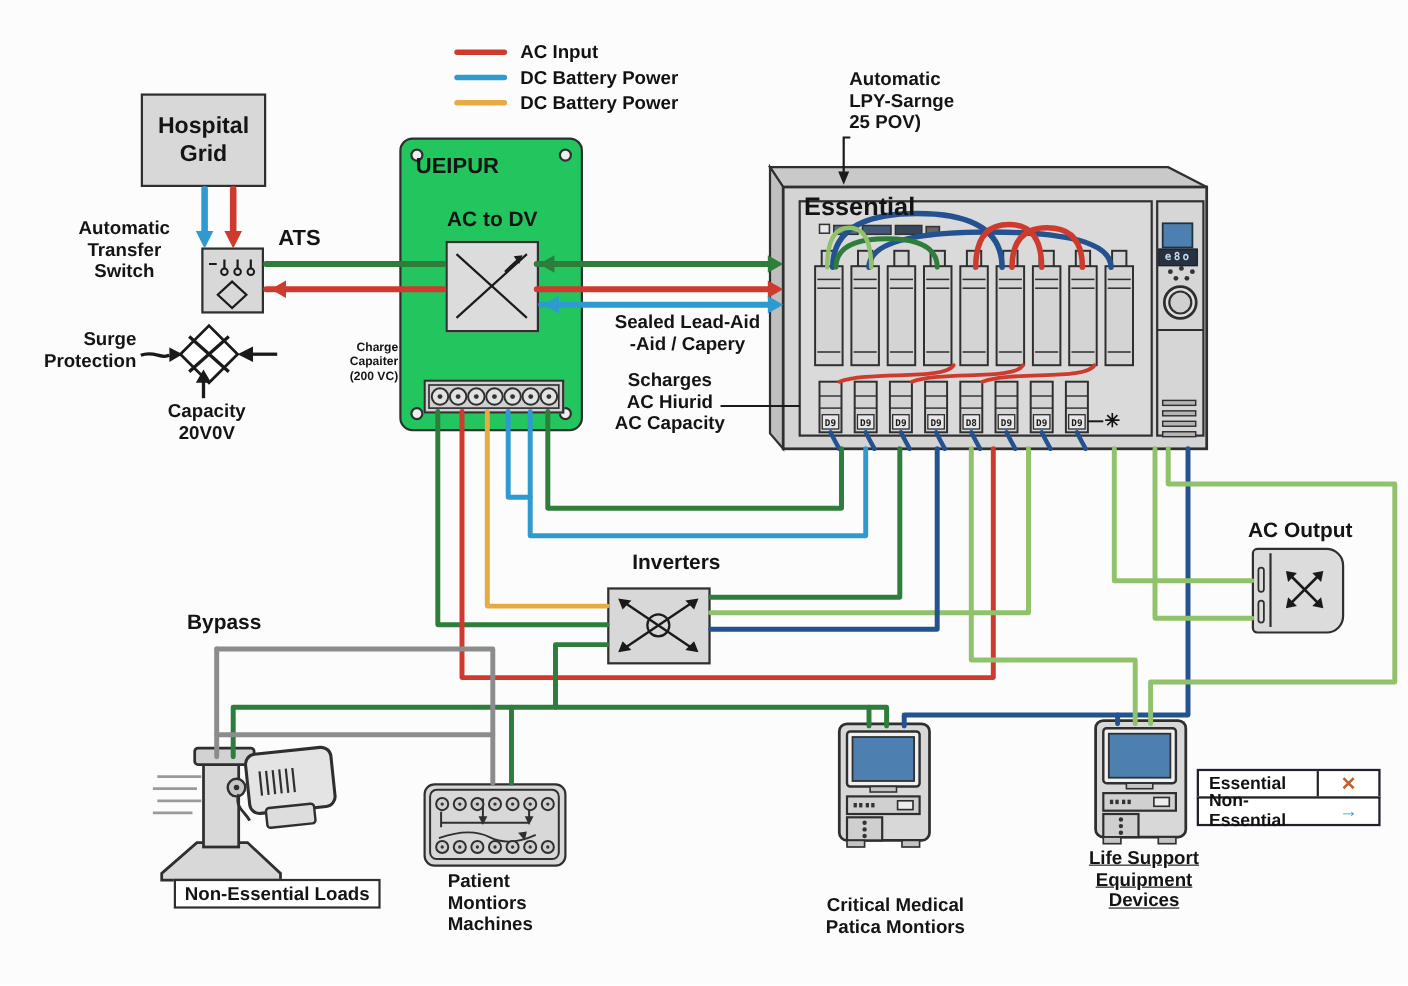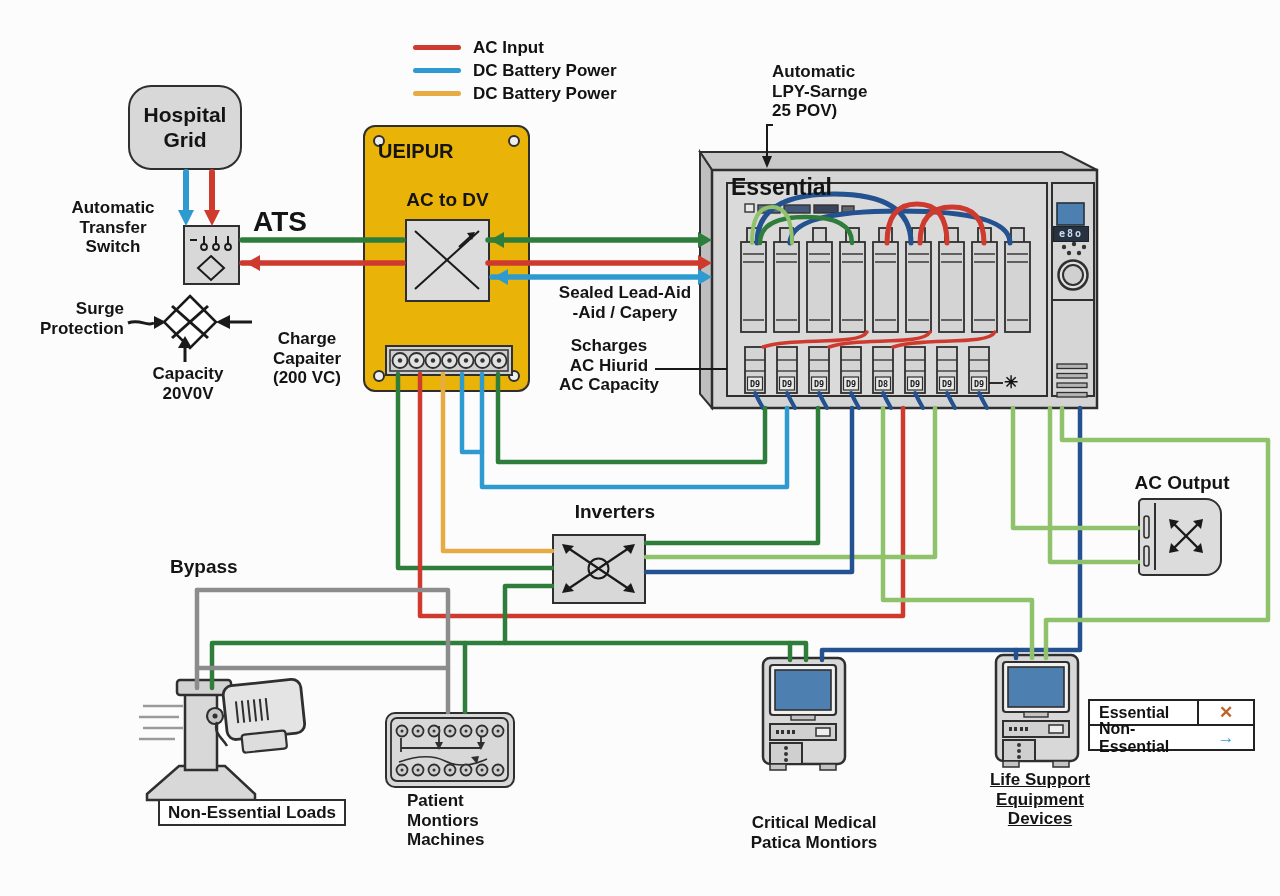--- a/index.html
+++ b/index.html
@@ -209,52 +209,52 @@
       <div class="leg-row">
         <div class="leg-swatch" style="background: rgb(47, 154, 208);"></div>
         <span class="leg-lab">DC Battery Power</span>
       </div>
       <div class="leg-row">
         <div class="leg-swatch" style="background: rgb(231, 171, 67);"></div>
         <span class="leg-lab">DC Battery Power</span>
       </div>
     </div>
 
-  <div class="box ctr lay" style="left:128px;top:85px;width:114px;height:85px;border-radius:23px;">
+  <div class="box ctr lay" style="left:128px;top:85px;width:114px;height:85px;">
     <div class="lbl" style="position:static;font-size:21px;text-align:center;">Hospital
 Grid</div>
   </div>
 
   <div class="lbl lay" style="left:52px;top:198px;width:122px;font-size:17px;text-align:center;">Automatic
 Transfer
 Switch</div>
 
   <div class="box lay" style="left:183px;top:225px;width:57px;height:60px;">
     <svg width="52" height="55" viewBox="0 0 52 55">
       <line x1="5" y1="13" x2="12" y2="13" stroke="#1a1a1a" stroke-width="2"></line>
       <line x1="19" y1="9" x2="19" y2="17" stroke="#1a1a1a" stroke-width="2"></line>
         <circle cx="19" cy="20" r="3" fill="none" stroke="#1a1a1a" stroke-width="1.8"></circle>
       <line x1="31" y1="9" x2="31" y2="17" stroke="#1a1a1a" stroke-width="2"></line>
         <circle cx="31" cy="20" r="3" fill="none" stroke="#1a1a1a" stroke-width="1.8"></circle>
       <line x1="43" y1="9" x2="43" y2="17" stroke="#1a1a1a" stroke-width="2"></line>
         <circle cx="43" cy="20" r="3" fill="none" stroke="#1a1a1a" stroke-width="1.8"></circle>
       <polygon points="26,29 39,41 26,53 13,41" fill="none" stroke="#1a1a1a" stroke-width="2"></polygon>
     </svg>
   </div>
-  <div class="lbl lay" style="left:253px;top:206px;font-size:28px;">ATS</div>
+  <div class="lbl lay" style="left:253px;top:206px;font-size:20px;">ATS</div>
 
   <div class="lbl lay" style="left:10px;top:299px;width:114px;font-size:17px;text-align:right;">Surge
 Protection</div>
-  <div class="lbl lay" style="left:252px;top:310px;width:110px;font-size:17px;text-align:center;margin-top:19px;">Charge
+  <div class="lbl lay" style="left:252px;top:310px;width:110px;font-size:11px;text-align:right;">Charge
 Capaiter
 (200 VC)</div>
   <div class="lbl lay" style="left:138px;top:364px;width:100px;font-size:17px;text-align:center;">Capacity
 20V0V</div>
 
-  <div class="box lay" style="left:363px;top:125px;width:167px;height:267px;border-radius:12px;background:#eab308;">
+  <div class="box lay" style="left:363px;top:125px;width:167px;height:267px;border-radius:12px;background:#22c55e;">
     <svg class="abs" style="left:0;top:0;" width="163" height="263" viewBox="0 0 163 263">
       <circle cx="14" cy="14" r="5" fill="#eee" stroke="#2f2f2f" stroke-width="2"></circle>
       <circle cx="149" cy="14" r="5" fill="#eee" stroke="#2f2f2f" stroke-width="2"></circle>
       <circle cx="14" cy="249" r="5" fill="#eee" stroke="#2f2f2f" stroke-width="2"></circle>
       <circle cx="149" cy="249" r="5" fill="#eee" stroke="#2f2f2f" stroke-width="2"></circle>
     </svg>
     <div class="lbl" style="left:13px;top:13px;font-size:20px;">UEIPUR</div>
     <div class="lbl" style="left:30px;top:62px;width:105px;font-size:19px;text-align:center;">AC to DV</div>
     <div class="box" style="left:40px;top:92px;width:85px;height:83px;background:#dcdcdc;">
       <svg width="80" height="78" viewBox="0 0 80 78">

